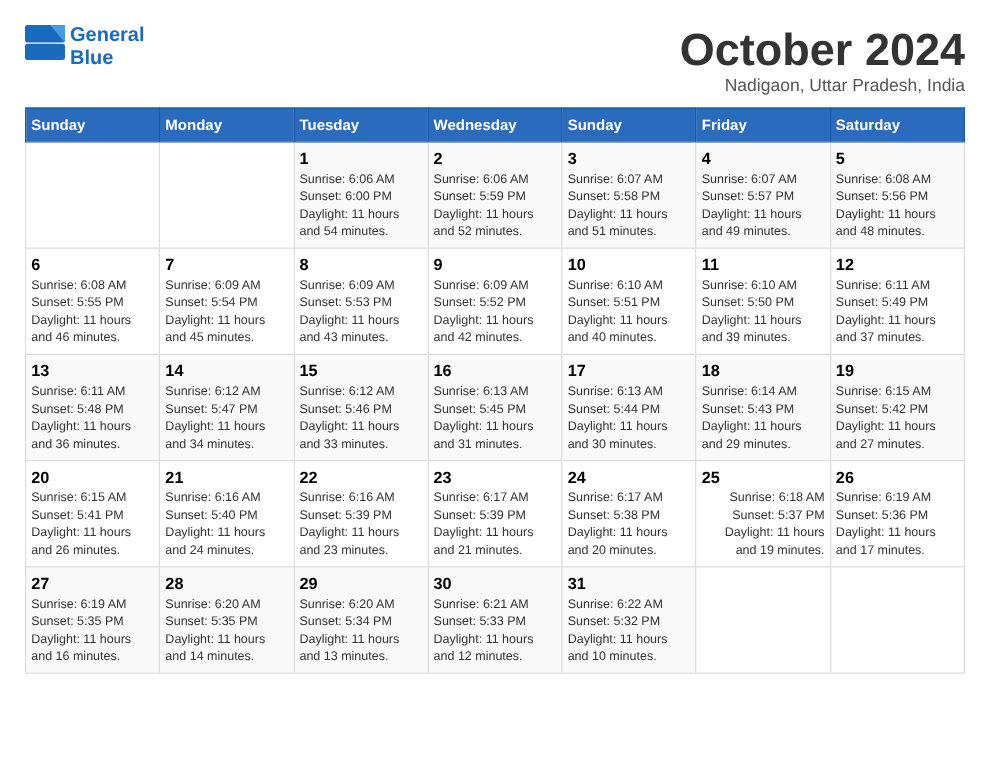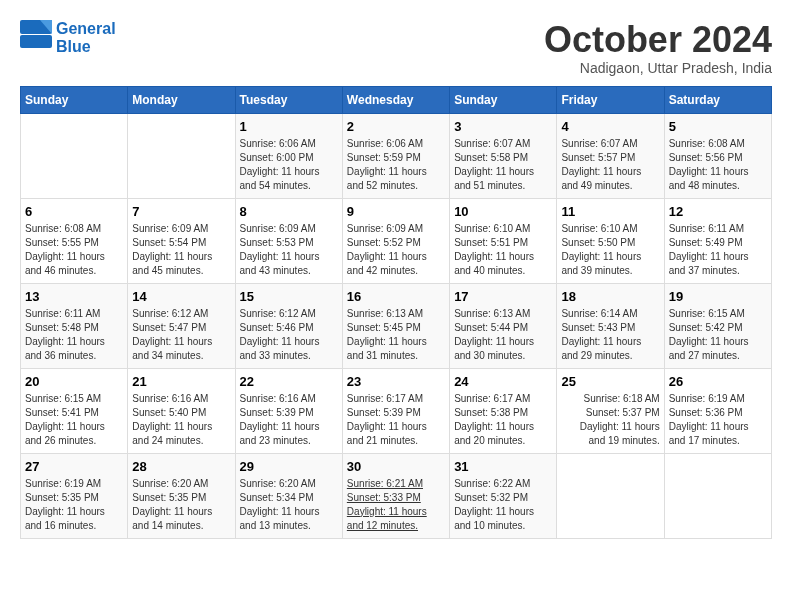--- a/index.html
+++ b/index.html
@@ -299,21 +299,21 @@
 Daylight: 11 hours and 14 minutes.</div>
         </td>
         <td>
           <span class="day-number">29</span>
           <div class="cell-content" style="white-space: pre-line;">Sunrise: 6:20 AM
 Sunset: 5:34 PM
 Daylight: 11 hours and 13 minutes.</div>
         </td>
         <td>
           <span class="day-number">30</span>
-          <div class="cell-content" style="white-space: pre-line; text-decoration: underline;">Sunrise: 6:21 AM
+          <div class="cell-content" style="white-space: pre-line;">Sunrise: 6:21 AM
 Sunset: 5:33 PM
 Daylight: 11 hours and 12 minutes.</div>
         </td>
         <td>
           <span class="day-number">31</span>
           <div class="cell-content" style="white-space: pre-line;">Sunrise: 6:22 AM
 Sunset: 5:32 PM
 Daylight: 11 hours and 10 minutes.</div>
         </td>
         <td class="empty-cell"></td>

